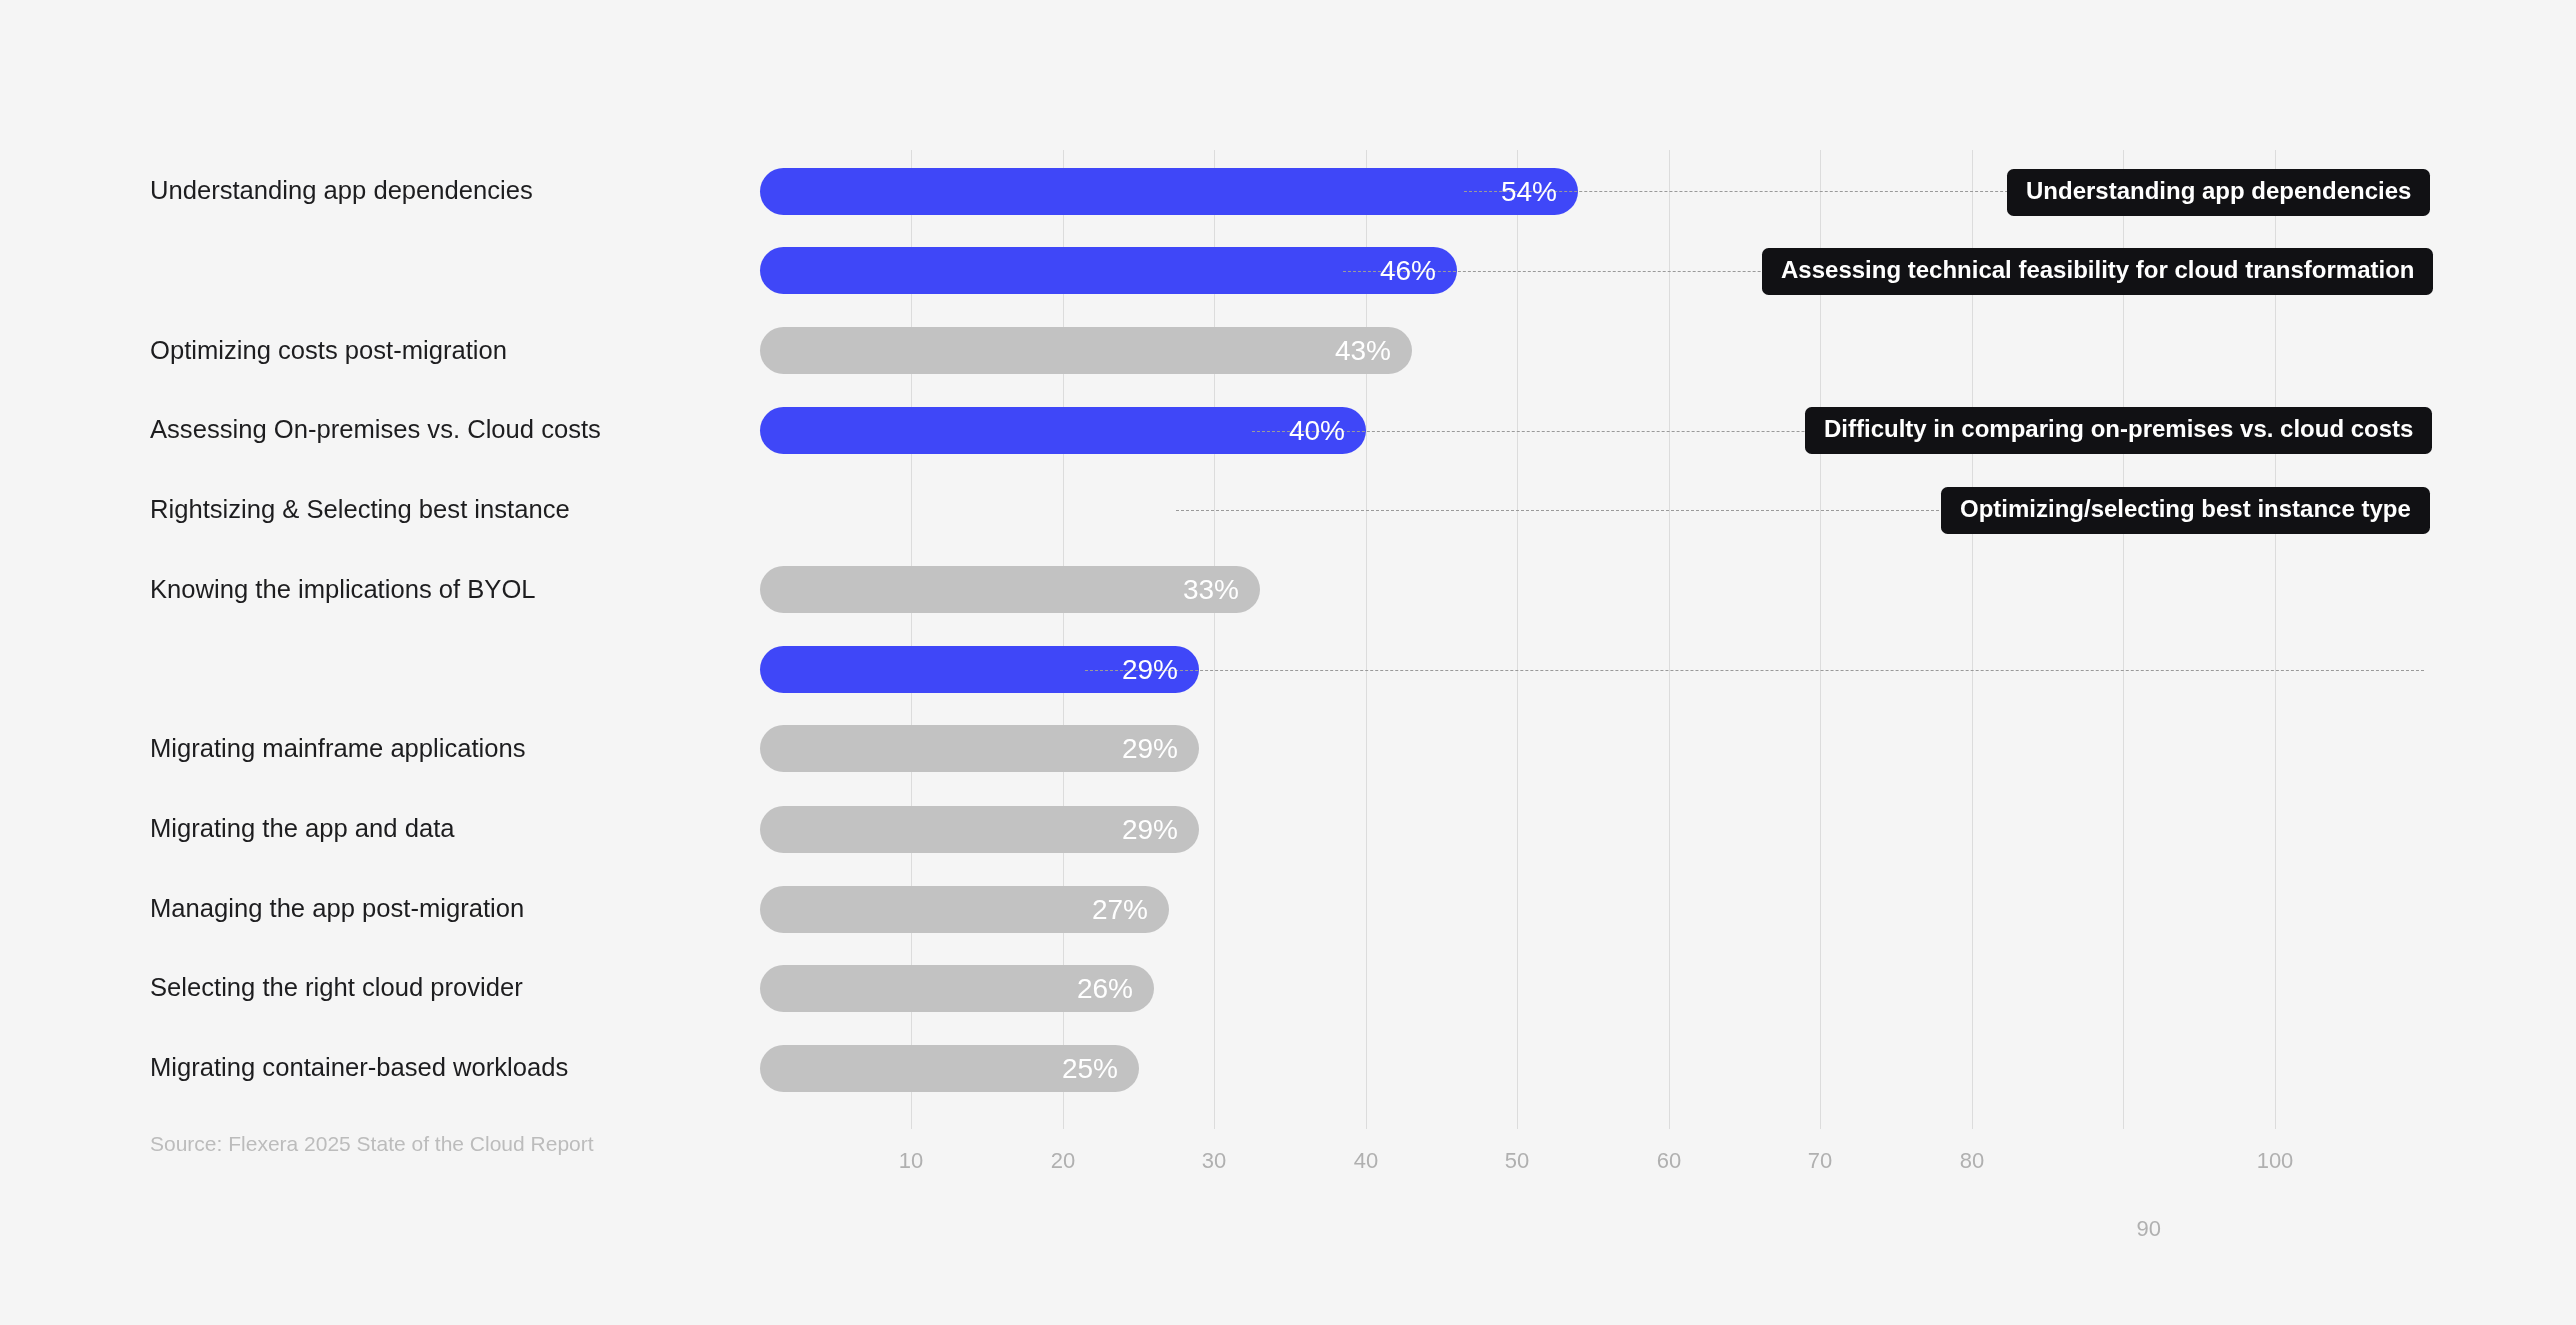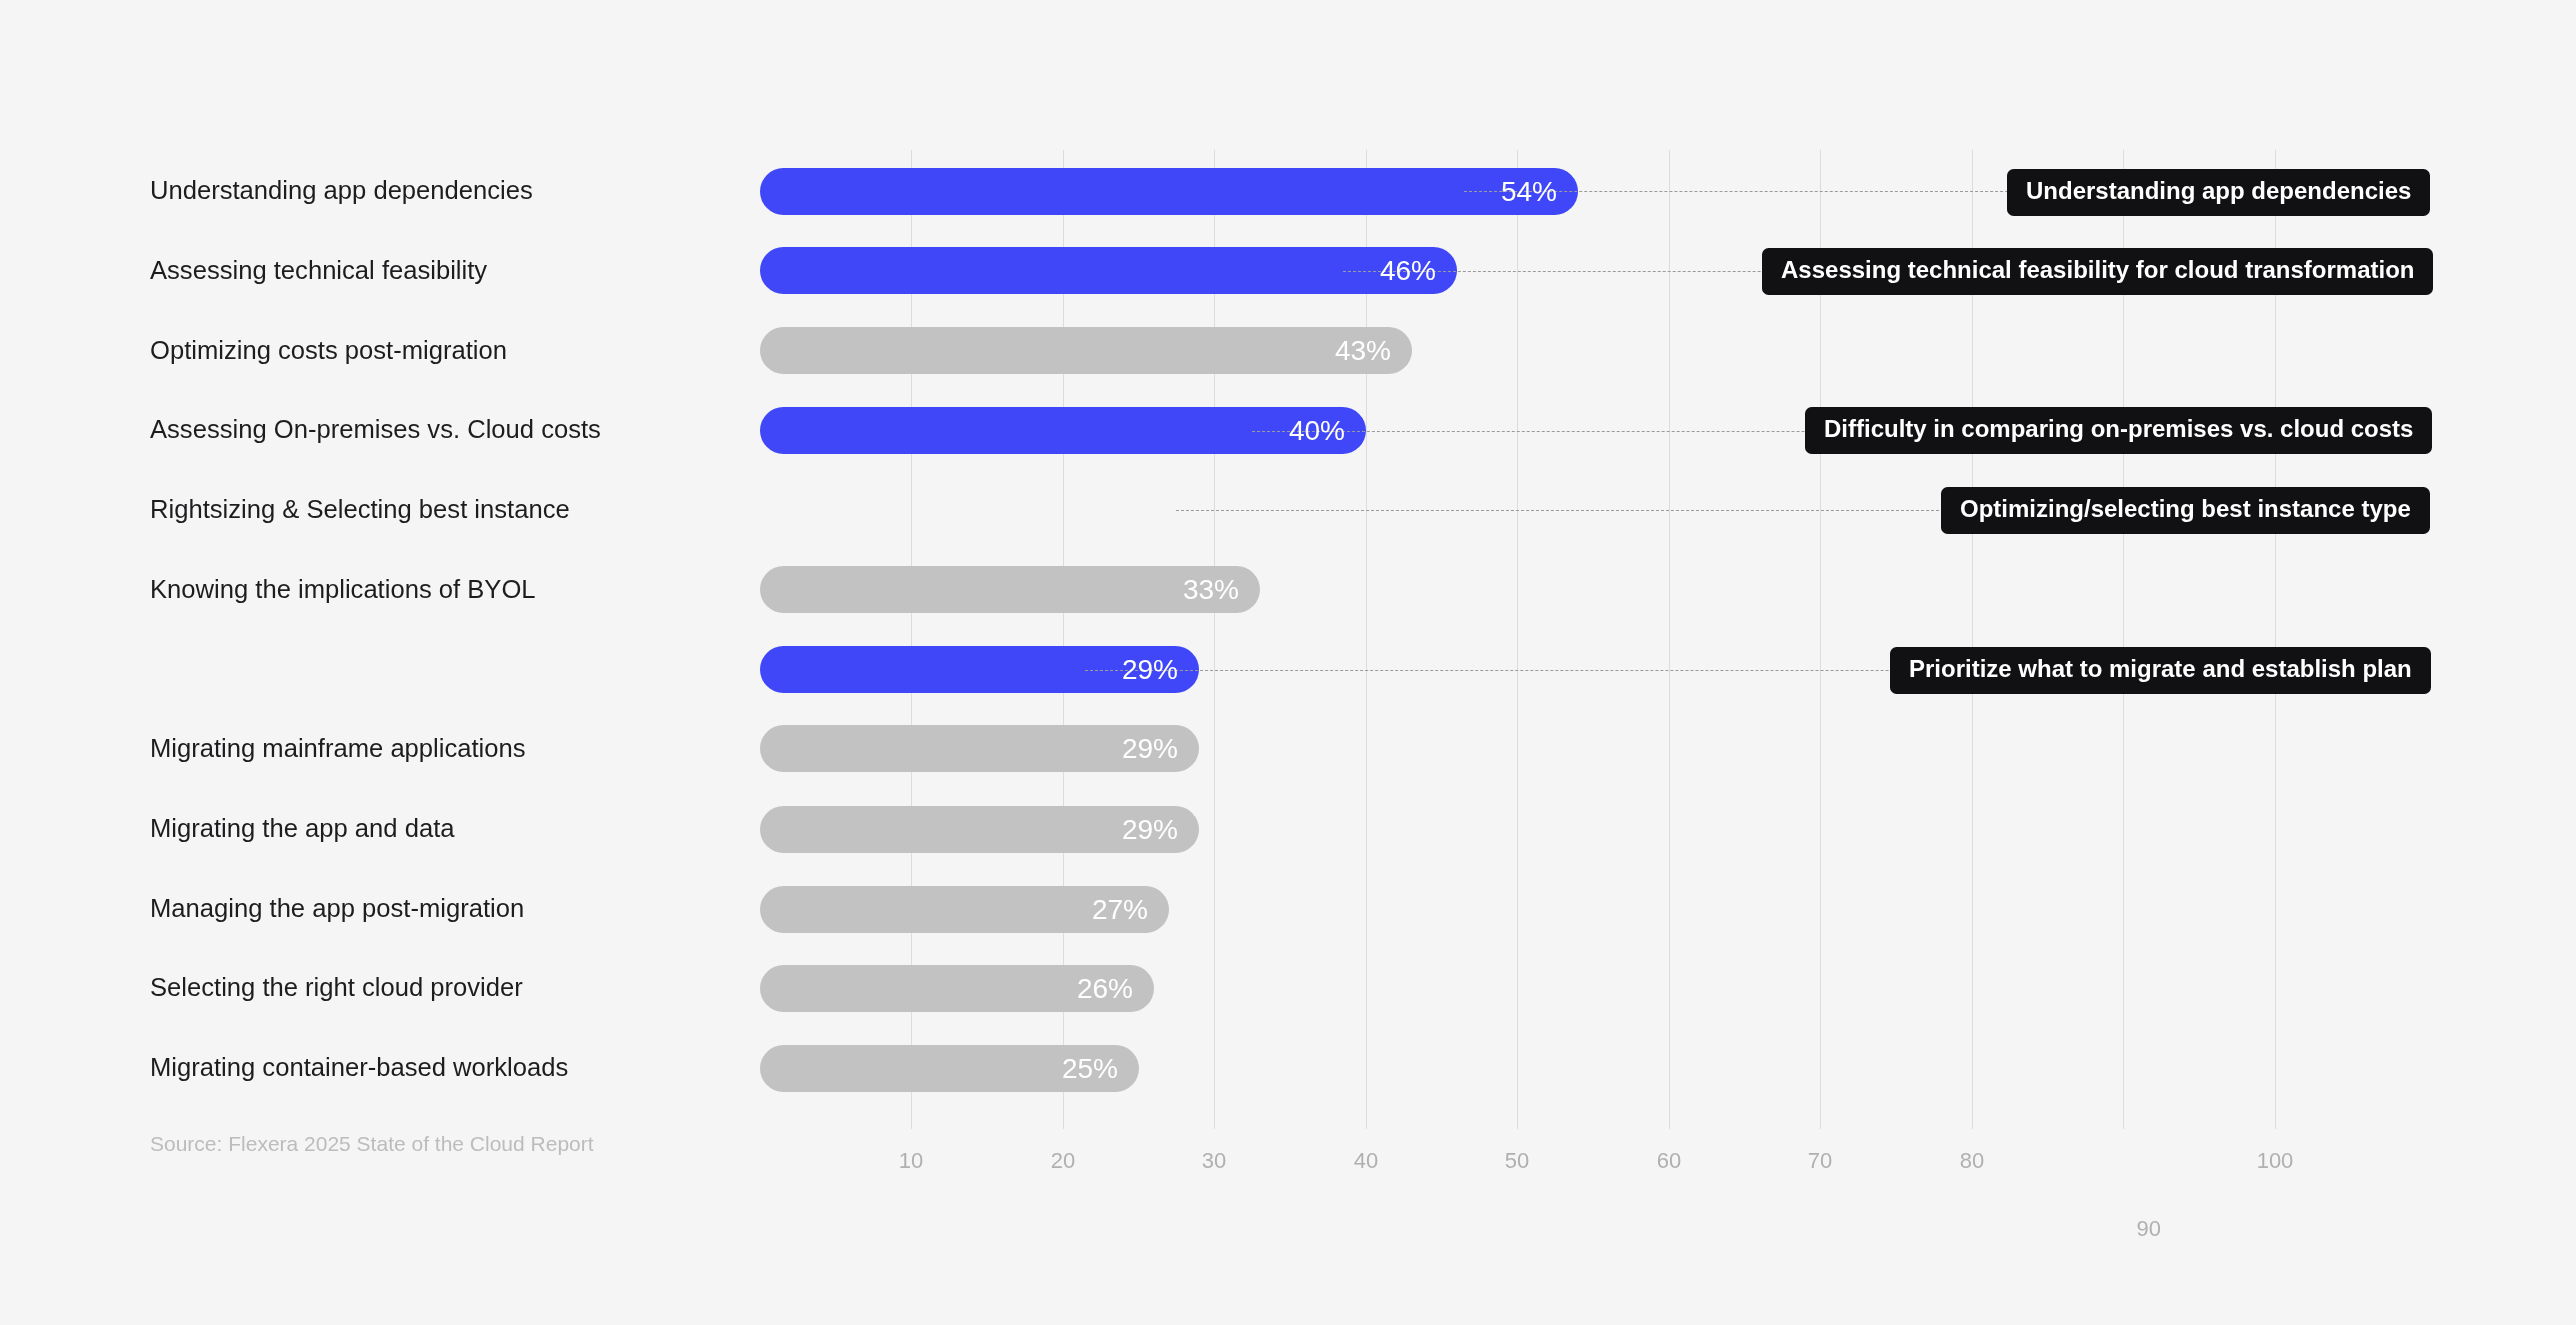--- a/index.html
+++ b/index.html
@@ -112,21 +112,20 @@
     <div class="tick-label" style="left: 1934px; top: 1150px;">80</div>
     <div class="gridline" style="left: 2123px; top: 150px; height: 979px;"></div>
     <div class="tick-label" style="left: 2085px; top: 1218px; text-align: right;">90</div>
     <div class="gridline" style="left: 2275px; top: 150px; height: 979px;"></div>
     <div class="tick-label" style="left: 2237px; top: 1150px;">100</div>
     <div class="cat-label-wrap" style="top: 178px;">Understanding app dependencies</div>
     <div class="connector" style="left: 1464px; top: 191px; width: 960px;"></div>
     <div class="bar blue" style="left: 760px; top: 168px; width: 818px;">
       <span class="bar-value">54%</span>
     </div>
-    <div class="cat-label-wrap" style="top: 258px;">Assessing technical feasibility</div>
     <div class="connector" style="left: 1343px; top: 271px; width: 1082px;"></div>
     <div class="bar blue" style="left: 760px; top: 247px; width: 697px;">
       <span class="bar-value">46%</span>
     </div>
     <div class="cat-label-wrap" style="top: 338px;">Optimizing costs post-migration</div>
     <div class="bar gray" style="left: 760px; top: 327px; width: 652px;">
       <span class="bar-value">43%</span>
     </div>
     <div class="cat-label-wrap" style="top: 417px;">Assessing On-premises vs. Cloud costs</div>
     <div class="connector" style="left: 1252px; top: 431px; width: 1172px;"></div>
@@ -160,16 +159,15 @@
       <span class="bar-value">26%</span>
     </div>
     <div class="cat-label-wrap" style="top: 1055px;">Migrating container-based workloads</div>
     <div class="bar gray" style="left: 760px; top: 1045px; width: 379px;">
       <span class="bar-value">25%</span>
     </div>
     <div class="tooltip" style="visibility: visible; left: 2007px; top: 169px;">Understanding app dependencies</div>
     <div class="tooltip" style="visibility: visible; left: 1762px; top: 248px;">Assessing technical feasibility for cloud transformation</div>
     <div class="tooltip" style="visibility: visible; left: 1805px; top: 407px;">Difficulty in comparing on-premises vs. cloud costs</div>
     <div class="tooltip" style="visibility: visible; left: 1941px; top: 487px;">Optimizing/selecting best instance type</div>
-    <div class="tooltip" style="visibility: visible; left: 1890px; top: 647px;">Prioritize what to migrate and establish plan</div>
     <div class="source" style="left: 150px; top: 1133px;">Source: Flexera 2025 State of the Cloud Report</div>
   </div>
 
 
 </body></html>

